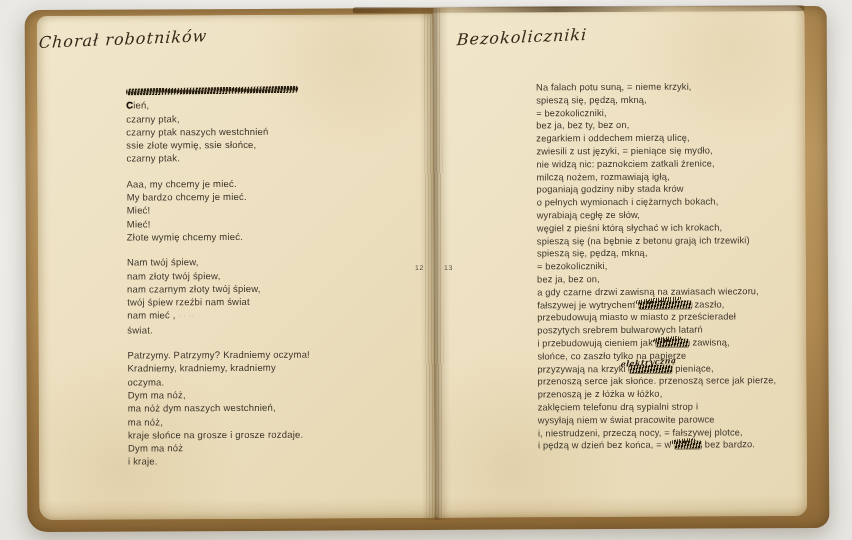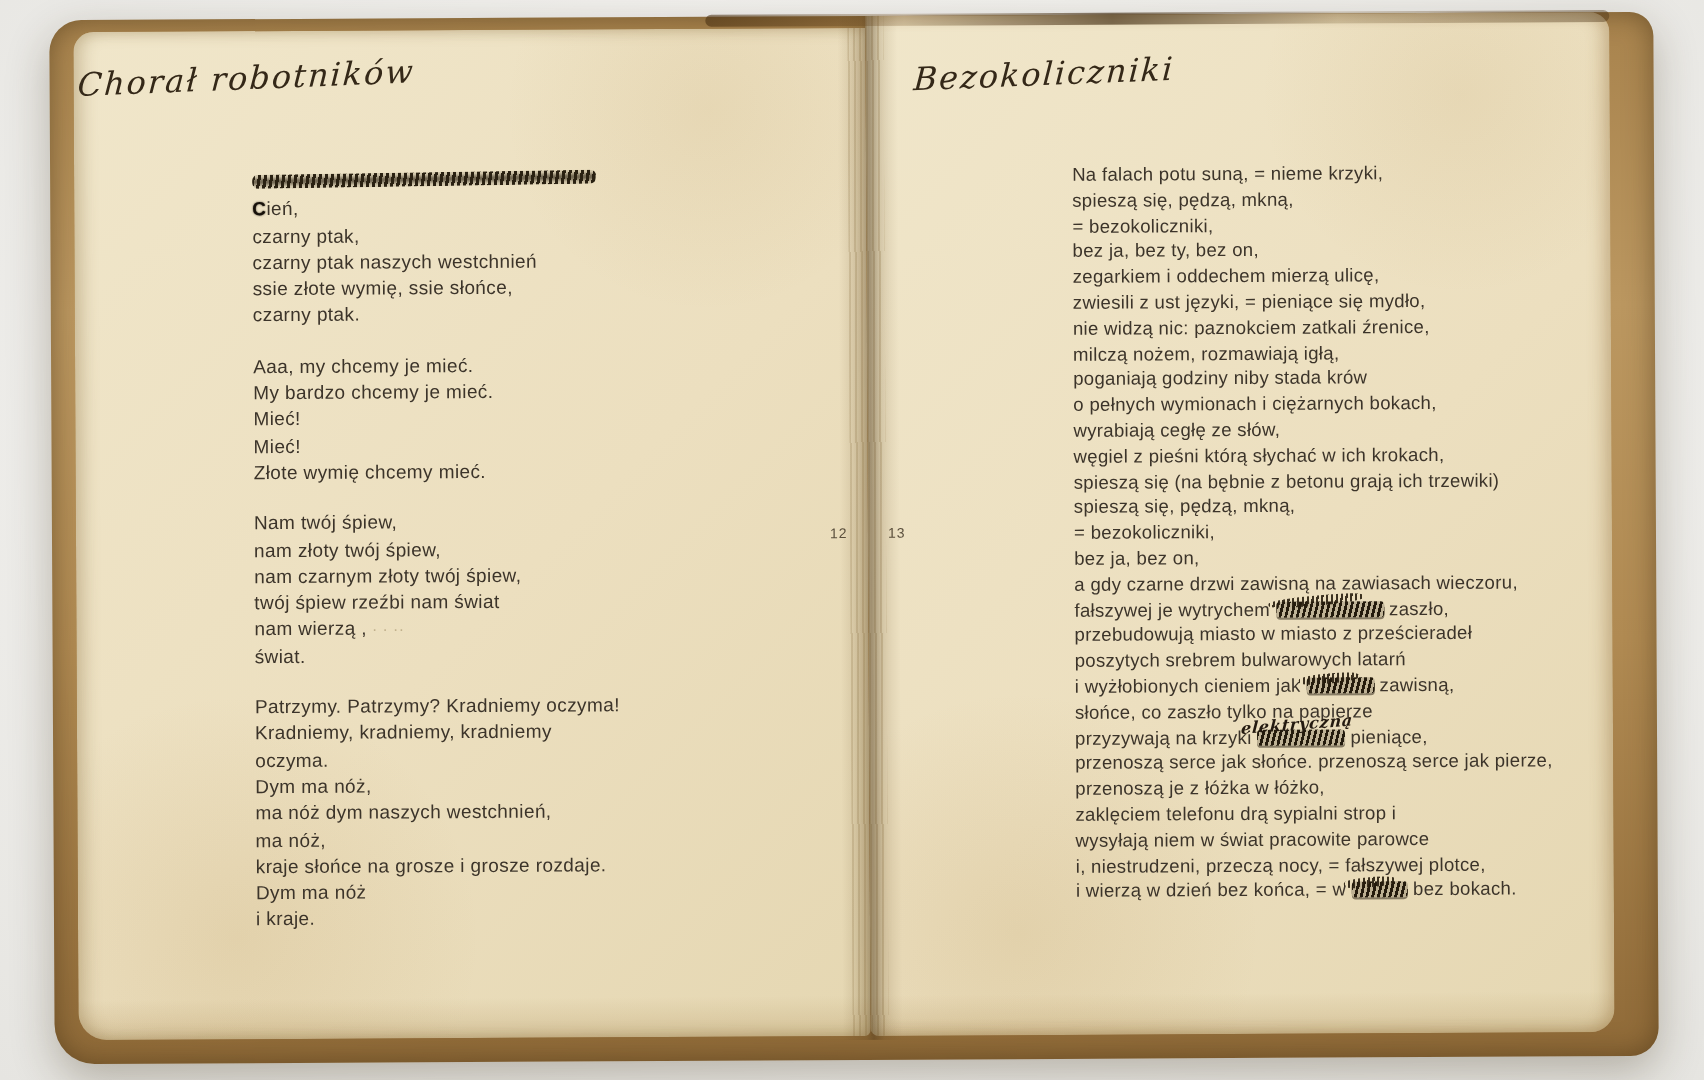--- a/index.html
+++ b/index.html
@@ -115,21 +115,21 @@
             <div class="pline">My bardzo chcemy je mieć.</div>
             <div class="pline">Mieć!</div>
             <div class="pline">Mieć!</div>
             <div class="pline">Złote wymię chcemy mieć.</div>
           </div>
           <div class="stanza">
             <div class="pline">Nam twój śpiew,</div>
             <div class="pline">nam złoty twój śpiew,</div>
             <div class="pline">nam czarnym złoty twój śpiew,</div>
             <div class="pline">twój śpiew rzeźbi nam świat</div>
-            <div class="pline"><span>nam wierzą ,</span><span class="faint">  ·  · ··</span></div>
+            <div class="pline"><span>nam mieć ,</span><span class="faint">  ·  · ··</span></div>
             <div class="pline">świat.</div>
           </div>
           <div class="stanza">
             <div class="pline">Patrzymy. Patrzymy? Kradniemy oczyma!</div>
             <div class="pline">Kradniemy, kradniemy, kradniemy</div>
             <div class="pline">oczyma.</div>
             <div class="pline">Dym ma nóż,</div>
             <div class="pline">ma nóż dym naszych westchnień,</div>
             <div class="pline">ma nóż,</div>
             <div class="pline">kraje słońce na grosze i grosze rozdaje.</div>
@@ -157,29 +157,29 @@
             <div class="pline">wyrabiają cegłę ze słów,</div>
             <div class="pline">węgiel z pieśni którą słychać w ich krokach,</div>
             <div class="pline">spieszą się (na bębnie z betonu grają ich trzewiki)</div>
             <div class="pline">spieszą się, pędzą, mkną,</div>
             <div class="pline">= bezokoliczniki,</div>
             <div class="pline">bez ja, bez on,</div>
             <div class="pline">a gdy czarne drzwi zawisną na zawiasach wieczoru,</div>
             <div class="pline"><span>fałszywej je wytrychem </span><span class="struck-wrap"><span class="struck" style="width: 54px;"></span><span class="hw-note-scribble" style="width: 48px;"></span></span><span> zaszło,</span></div>
             <div class="pline">przebudowują miasto w miasto z prześcieradeł</div>
             <div class="pline">poszytych srebrem bulwarowych latarń</div>
-            <div class="pline"><span>i wyżłobionych cieniem jak </span><span class="struck-wrap"><span class="struck" style="width: 34px;"></span><span class="hw-note-scribble" style="width: 30px;"></span></span><span> zawisną,</span></div>
+            <div class="pline"><span>i przebudowują cieniem jak </span><span class="struck-wrap"><span class="struck" style="width: 34px;"></span><span class="hw-note-scribble" style="width: 30px;"></span></span><span> zawisną,</span></div>
             <div class="pline">słońce, co zaszło tylko na papierze</div>
             <div class="pline"><span>przyzywają na krzyki </span><span class="struck-wrap"><span class="struck" style="width: 44px;"></span><span class="hw-note">elektryczną</span></span><span> pieniące,</span></div>
             <div class="pline">przenoszą serce jak słońce. przenoszą serce jak pierze,</div>
             <div class="pline">przenoszą je z łóżka w łóżko,</div>
             <div class="pline">zaklęciem telefonu drą sypialni strop i</div>
             <div class="pline">wysyłają niem w świat pracowite parowce</div>
             <div class="pline">i, niestrudzeni, przeczą nocy, = fałszywej plotce,</div>
-            <div class="pline"><span>i wierzą w dzień bez końca, = w </span><span class="struck-wrap"><span class="struck" style="width: 28px;"></span><span class="hw-note-scribble" style="width: 26px;"></span></span><span> bez bokach.</span></div>
+            <div class="pline"><span>i pędzą w dzień bez końca, = w </span><span class="struck-wrap"><span class="struck" style="width: 28px;"></span><span class="hw-note-scribble" style="width: 26px;"></span></span><span> bez bardzo.</span></div>
           </div>
         </div>
       <div class="page-num" style="left:10px;top:256px;">13</div>
     </div>
 
     <div class="top-deckle"></div>
     <div class="gutter"></div>
   </div>
 </div>
 

